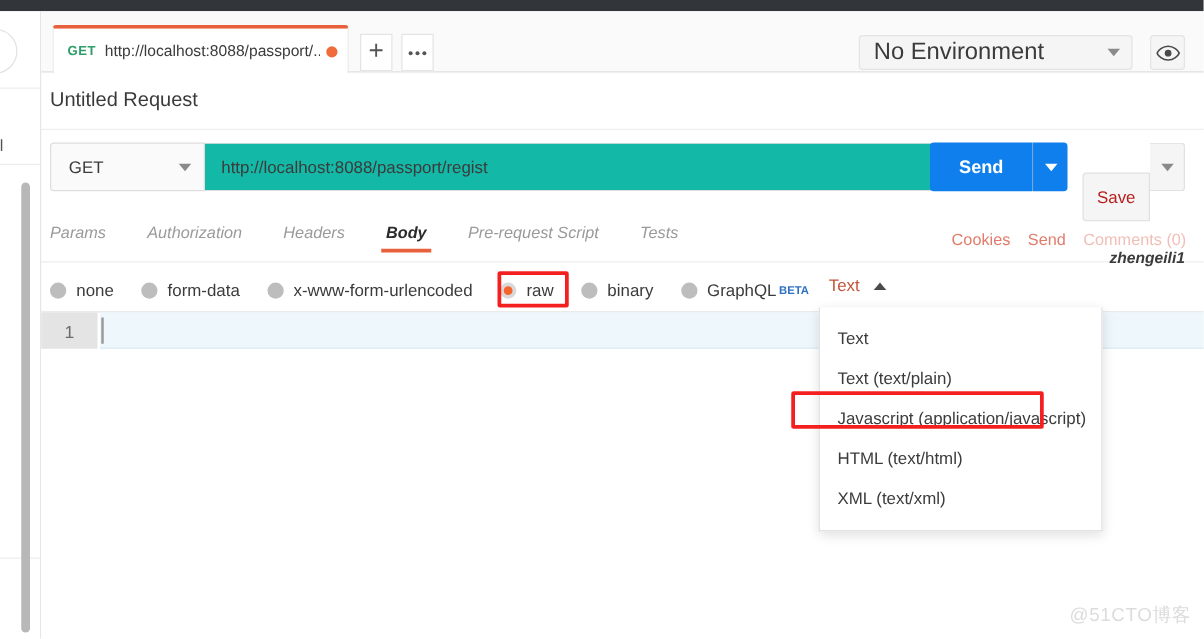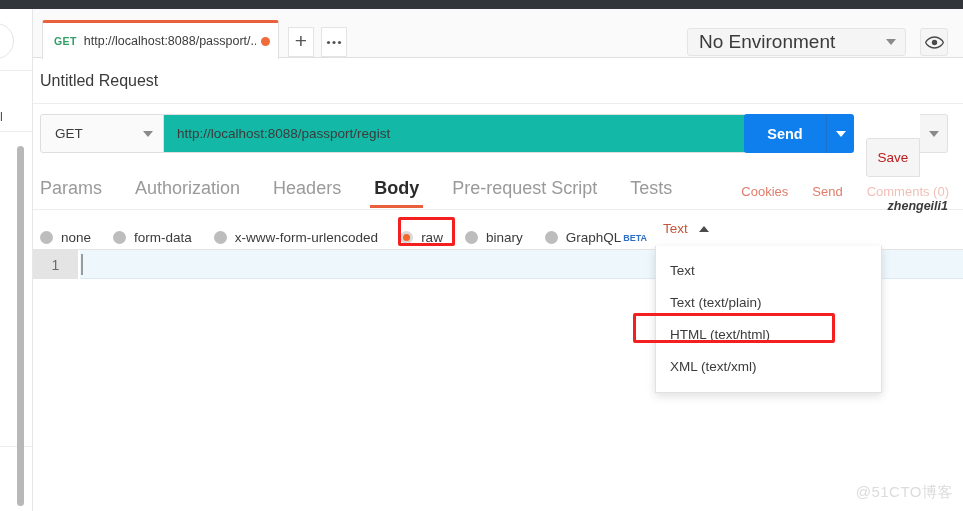--- a/index.html
+++ b/index.html
@@ -183,50 +183,50 @@
     border-radius: 0 3px 3px 0;
     display: flex; align-items: center; justify-content: center;
   }
 
   
   .sec-tabs {
     position: absolute; left: 40px; top: 178px;
     height: 30px; display: flex; align-items: flex-start;
   }
   .sec-tab {
-    font-size: 18px; color: #9a9a9a;
+    font-size: 13px; color: #9a9a9a;
     margin-right: 33px; padding-bottom: 9px;
-    position: relative; white-space: nowrap;
+    position: relative; white-space: nowrap; font-style: italic;
   }
   .sec-tab.active { color: #2b2b2b; font-weight: bold; }
   .sec-tab.active::after {
     content: ""; position: absolute;
     left: -4px; right: -4px; bottom: 0; height: 3px;
     background: #e8613c;
   }
   .sec-tabs-rule {
     position: absolute; left: 33px; top: 209px;
     width: 930px; height: 1px; background: #ededed;
   }
   .right-links {
     position: absolute; top: 184px; right: 14px;
-    display: flex; align-items: center; gap: 24px;
+    display: flex; align-items: center; gap: 14px;
     font-size: 13px;
   }
   .right-links .lnk { color: #e17c6b; }
   .right-links .lnk.dim { color: #f0bfb7; }
   .user-name {
     position: absolute; right: 15px; top: 199px;
     font-size: 12.5px; font-weight: bold; color: #3b3b3b; font-style: italic;
   }
 
   
   .body-row {
     position: absolute; left: 40px; top: 219px;
-    height: 26px; display: flex; align-items: flex-end;
+    height: 26px; display: flex; align-items: center;
   }
   .radio-item { display: flex; align-items: center; margin-right: 22px; white-space: nowrap; }
   .radio-dot {
     width: 13px; height: 13px; border-radius: 50%;
     background: #bdbdbd; margin-right: 8px; flex: 0 0 auto;
     position: relative;
   }
   .radio-dot.sel { background: #d9d9d9; }
   .radio-dot.sel::after {
     content: ""; position: absolute; left: 3px; top: 3px;
@@ -430,20 +430,21 @@
     <div class="gutter">
       <span class="lnum">1</span>
     </div>
     <div class="active-line"></div>
     <div class="caret-bar"></div>
   </div>
 
   <div class="dropdown">
     <div class="dd-item">Text</div>
     <div class="dd-item">Text (text/plain)</div>
+    <div class="dd-item">Javascript (application/javascript)</div>
     <div class="dd-item">HTML (text/html)</div>
     <div class="dd-item">XML (text/xml)</div>
   </div>
 
   <div class="annot raw"></div>
   <div class="annot json"></div>
 
   <div class="watermark">@51CTO博客</div>
 
 </div>

